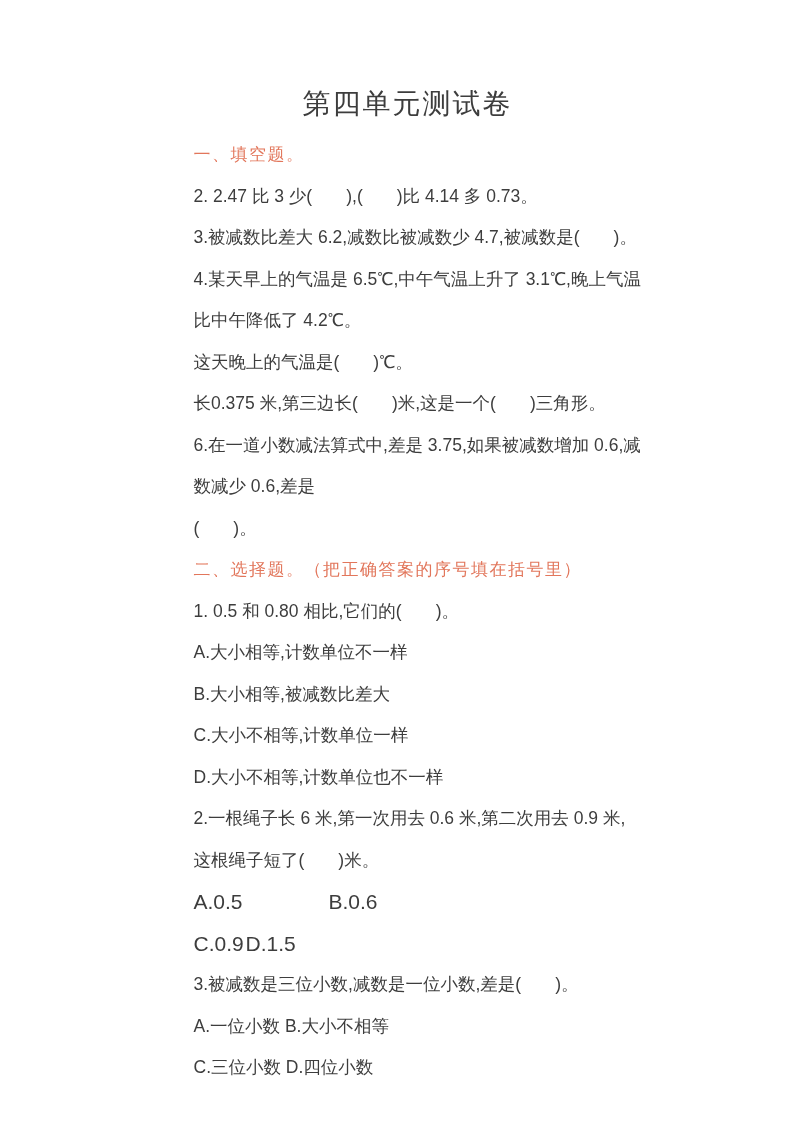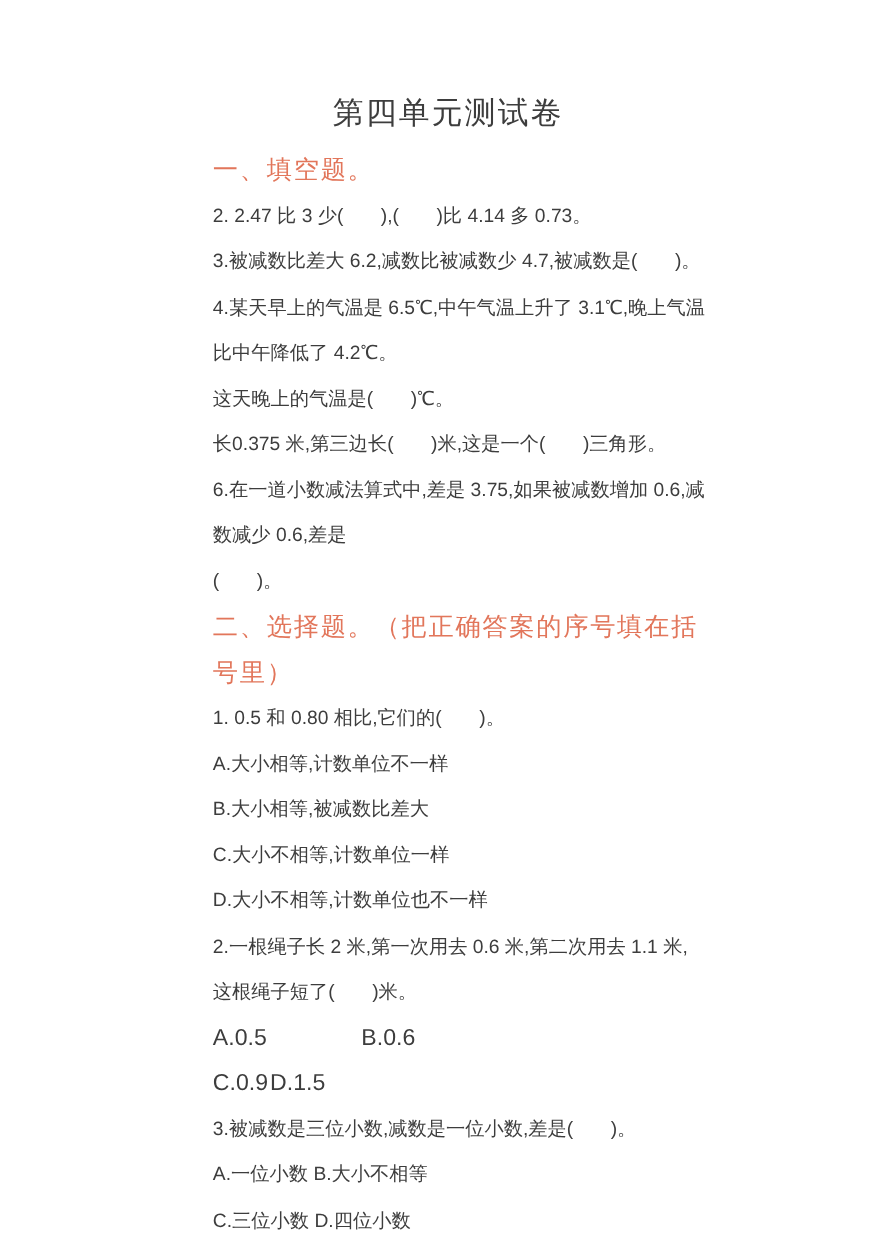--- a/index.html
+++ b/index.html
@@ -31,21 +31,21 @@
     line-height: 40px;
     letter-spacing: 2px;
     text-align: center;
     margin: 0 0 10px 0;
     
     margin-left: -20px;
   }
   .heading {
     font-family: "Liberation Serif", "DejaVu Serif", serif;
     color: var(--accent);
-    font-size: 23px;
+    font-size: 17px;
     line-height: 41.5px;
     letter-spacing: 1.5px;
     white-space: pre-wrap;
   }
   .line {
     font-size: 17.5px;
     line-height: 41.5px;
     white-space: pre-wrap;
   }
   .opt-row { font-size: 21px; line-height: 41.5px; }
@@ -70,21 +70,21 @@
   <div class="line">(       )。</div>
 
   <div class="heading">二、选择题。（把正确答案的序号填在括号里）</div>
 
   <div class="line">1. 0.5 和 0.80 相比,它们的(       )。</div>
   <div class="line">A.大小相等,计数单位不一样</div>
   <div class="line">B.大小相等,被减数比差大</div>
   <div class="line">C.大小不相等,计数单位一样</div>
   <div class="line">D.大小不相等,计数单位也不一样</div>
 
-  <div class="line">2.一根绳子长 2 米,第一次用去 0.6 米,第二次用去 1.1 米,这根绳子短了(       )米。</div>
+  <div class="line">2.一根绳子长 6 米,第一次用去 0.6 米,第二次用去 0.9 米,这根绳子短了(       )米。</div>
   <div class="opt-row">
     <span class="seg-wide">A.0.5</span><span>B.0.6</span>
   </div>
   <div class="opt-row">
     <span class="seg-narrow">C.0.9</span><span>D.1.5</span>
   </div>
 
   <div class="line">3.被减数是三位小数,减数是一位小数,差是(       )。</div>
   <div class="line">A.一位小数 B.大小不相等</div>
   <div class="line">C.三位小数 D.四位小数</div>

